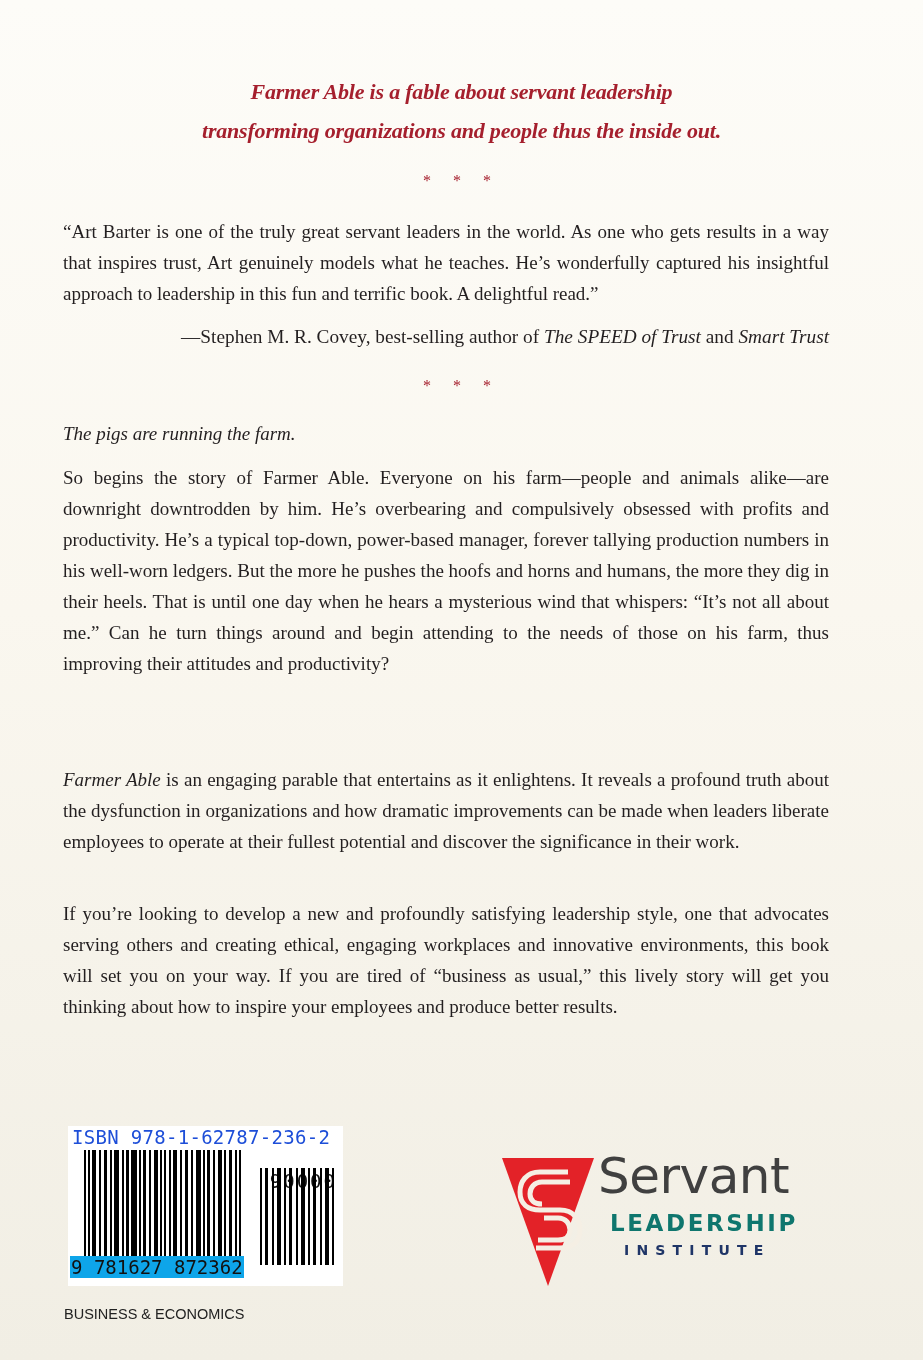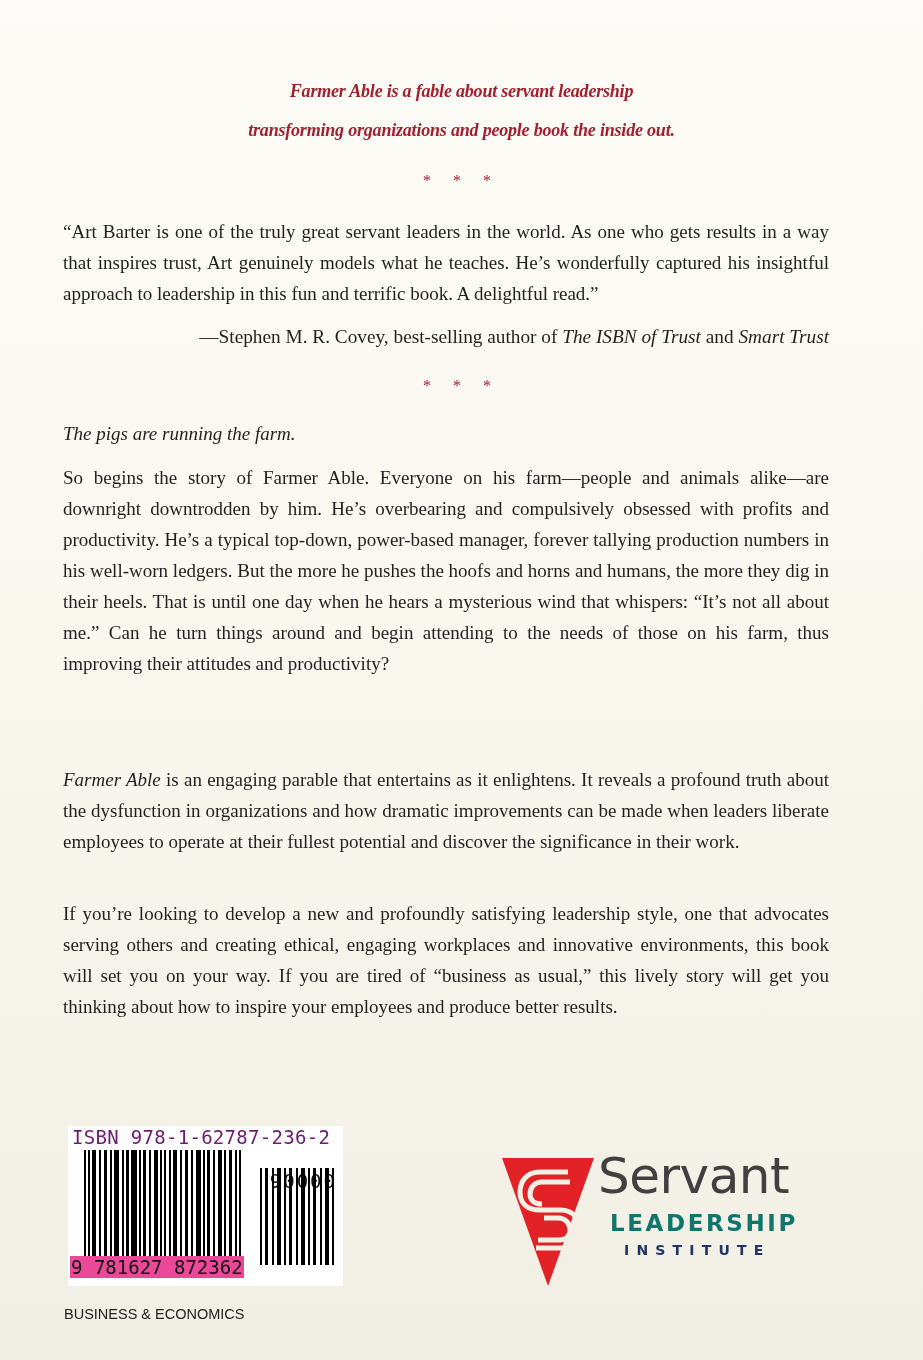--- a/index.html
+++ b/index.html
@@ -7,21 +7,21 @@
     width: 923px; height: 1360px; overflow: hidden;
     background: linear-gradient(180deg, #fdfcf8 0%, #faf7ef 45%, #f1eee4 100%);
     font-family: "Liberation Serif", "DejaVu Serif", serif;
     color: #231f20;
     position: relative;
   }
   .tagline {
     position: absolute; left: 0; right: 0; top: 72px;
     text-align: center; color: #a51f2d;
     font-style: italic; font-weight: bold;
-    font-size: 18px; line-height: 39px; letter-spacing: -0.2px;
+    font-size: 22px; line-height: 39px; letter-spacing: -0.2px;
   }
   .stars {
     position: absolute; left: 0; right: 0;
     text-align: center; color: #a51f2d;
     font-size: 16px; letter-spacing: 9px;
   }
   .stars.s1 { top: 172px; }
   .stars.s2 { top: 377px; }
   .body-text {
     position: absolute; left: 63px; width: 766px;
@@ -39,35 +39,35 @@
   .para3 { top: 898px; }
   i, em { font-style: italic; }
 
   .barcode-box {
     position: absolute; left: 68px; top: 1126px;
     width: 275px; height: 160px; background: #ffffff;
   }
   .isbn-top {
     position: absolute; left: 4px; top: 0px;
     font-family: "DejaVu Sans Mono", "Liberation Mono", monospace;
-    font-size: 19px; letter-spacing: 0.3px; color: #701a75;
+    font-size: 19px; letter-spacing: 0.3px; color: #1d4ed8;
   }
   .price-code {
     position: absolute; right: 6px; top: 20px;
     font-family: "DejaVu Sans Mono", "Liberation Mono", monospace;
     font-size: 19px; letter-spacing: 2px; color: #111; margin-top: 24px;
   }
   .bars-main { position: absolute; left: 4px; top: 24px; width: 176px; height: 126px; }
   .bars-addon { position: absolute; left: 192px; top: 42px; width: 78px; height: 97px; }
   .ean-digits {
     position: absolute; left: 2px; top: 130px;
     font-family: "DejaVu Sans Mono", "Liberation Mono", monospace;
     font-size: 19px; color: #111; background: transparent;
   }
-  .ean-digits span { background: #ec4899; padding: 0 1px; }
+  .ean-digits span { background: #0ea5e9; padding: 0 1px; }
 
   .logo { position: absolute; left: 498px; top: 1152px; width: 340px; height: 140px; }
   .logo-mark { position: absolute; left: 0; top: 0; }
   .logo-servant {
     position: absolute; left: 100px; top: -6px;
     font-family: "DejaVu Sans", "Liberation Sans", sans-serif;
     font-size: 50px; color: #404040; letter-spacing: -0.5px; line-height: 60px;
   }
   .logo-leadership {
     position: absolute; left: 112px; top: 58px;
@@ -83,27 +83,27 @@
     position: absolute; left: 64px; top: 1306px;
     font-family: "Liberation Sans", "DejaVu Sans", sans-serif;
     font-size: 14.5px; color: #222;
   }
 </style>
 </head>
 <body>
 
 <div class="tagline">
   <div>Farmer Able is a fable about servant leadership</div>
-  <div>transforming organizations and people book the inside out.</div>
+  <div>transforming organizations and people thus the inside out.</div>
 </div>
 
 <div class="stars s1">* * *</div>
 
 <div class="body-text quote">“Art Barter is one of the truly great servant leaders in the world. As one who gets results in a way that inspires trust, Art genuinely models what he teaches. He’s wonderfully captured his insightful approach to leadership in this fun and terrific book. A delightful read.”</div>
-<div class="attribution"><span>—Stephen M. R. Covey, best-selling author of </span><i>The ISBN of Trust</i><span> and </span><i>Smart Trust</i></div>
+<div class="attribution"><span>—Stephen M. R. Covey, best-selling author of </span><i>The SPEED of Trust</i><span> and </span><i>Smart Trust</i></div>
 
 <div class="stars s2">* * *</div>
 
 <div class="body-text opening">The pigs are running the farm.</div>
 <div class="body-text para1">So begins the story of Farmer Able. Everyone on his farm—people and animals alike—are downright downtrodden by him. He’s overbearing and compulsively obsessed with profits and productivity. He’s a typical top-down, power-based manager, forever tallying production numbers in his well-worn ledgers. But the more he pushes the hoofs and horns and humans, the more they dig in their heels. That is until one day when he hears a mysterious wind that whispers: “It’s not all about me.” Can he turn things around and begin attending to the needs of those on his farm, thus improving their attitudes and productivity?</div>
 <div class="body-text para2"><i>Farmer Able</i><span> is an engaging parable that entertains as it enlightens. It reveals a profound truth about the dysfunction in organizations and how dramatic improvements can be made when leaders liberate employees to operate at their fullest potential and discover the significance in their work.</span></div>
 <div class="body-text para3">If you’re looking to develop a new and profoundly satisfying leadership style, one that advocates serving others and creating ethical, engaging workplaces and innovative environments, this book will set you on your way. If you are tired of “business as usual,” this lively story will get you thinking about how to inspire your employees and produce better results.</div>
 
 <div class="barcode-box">
   <div class="isbn-top">ISBN 978-1-62787-236-2</div>

